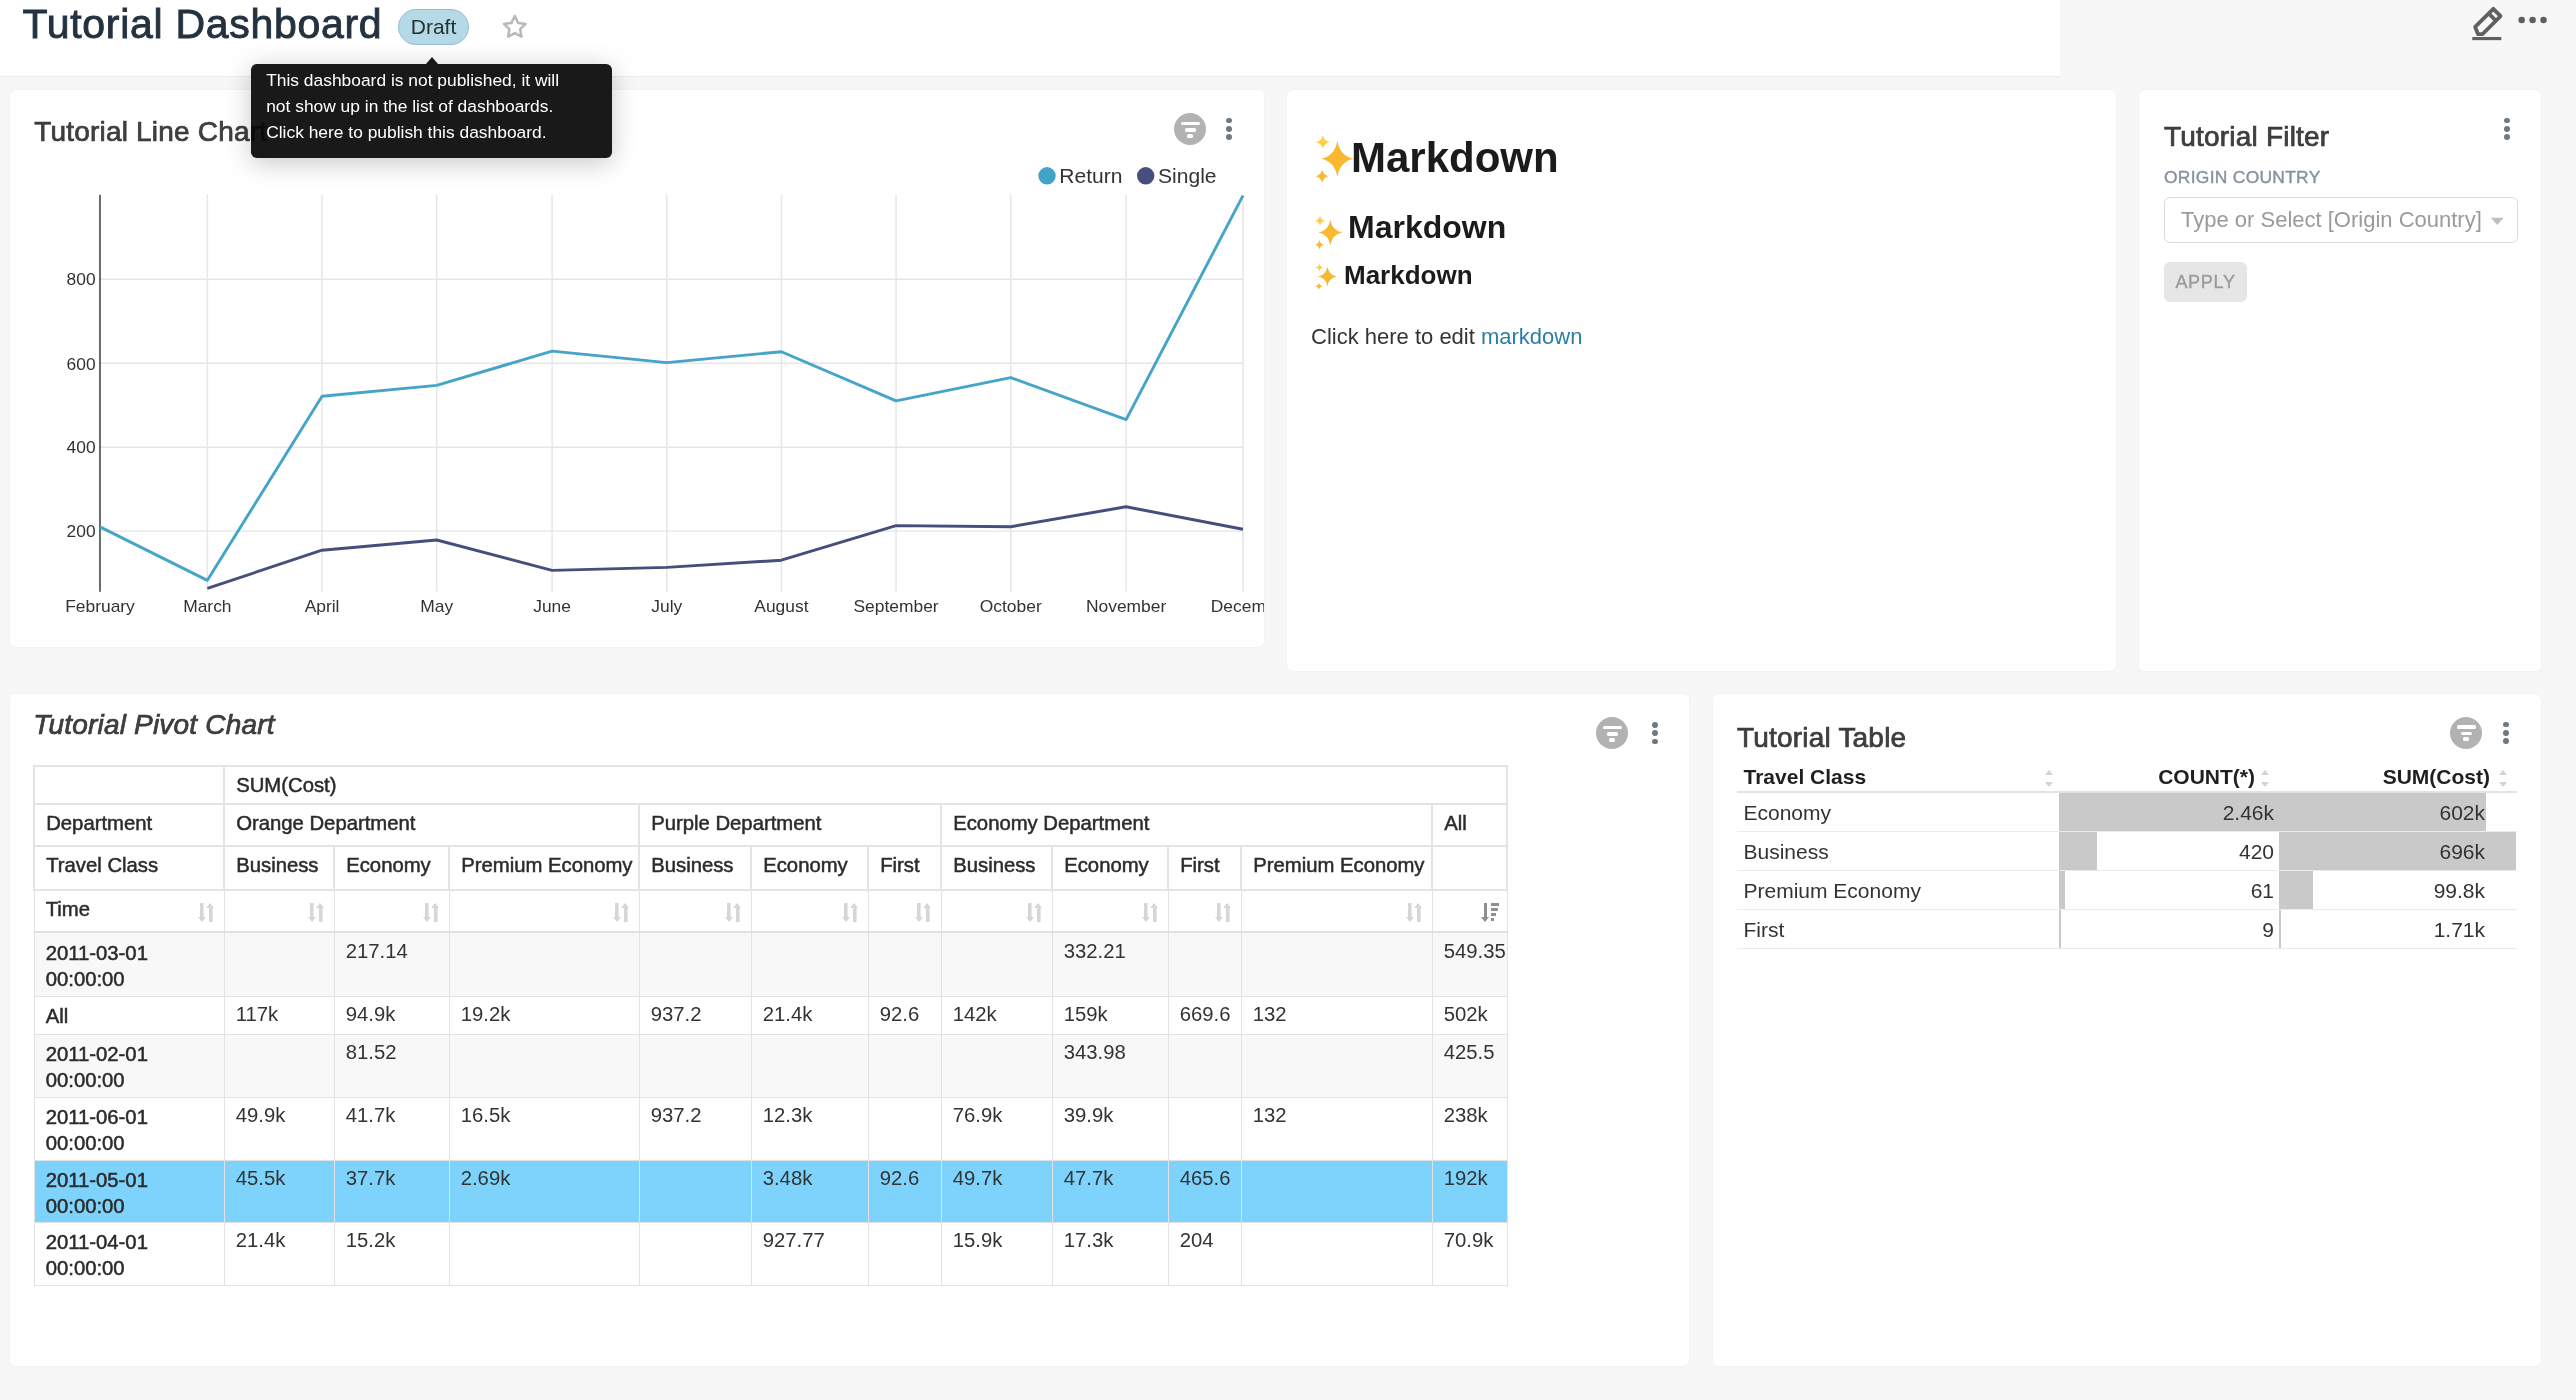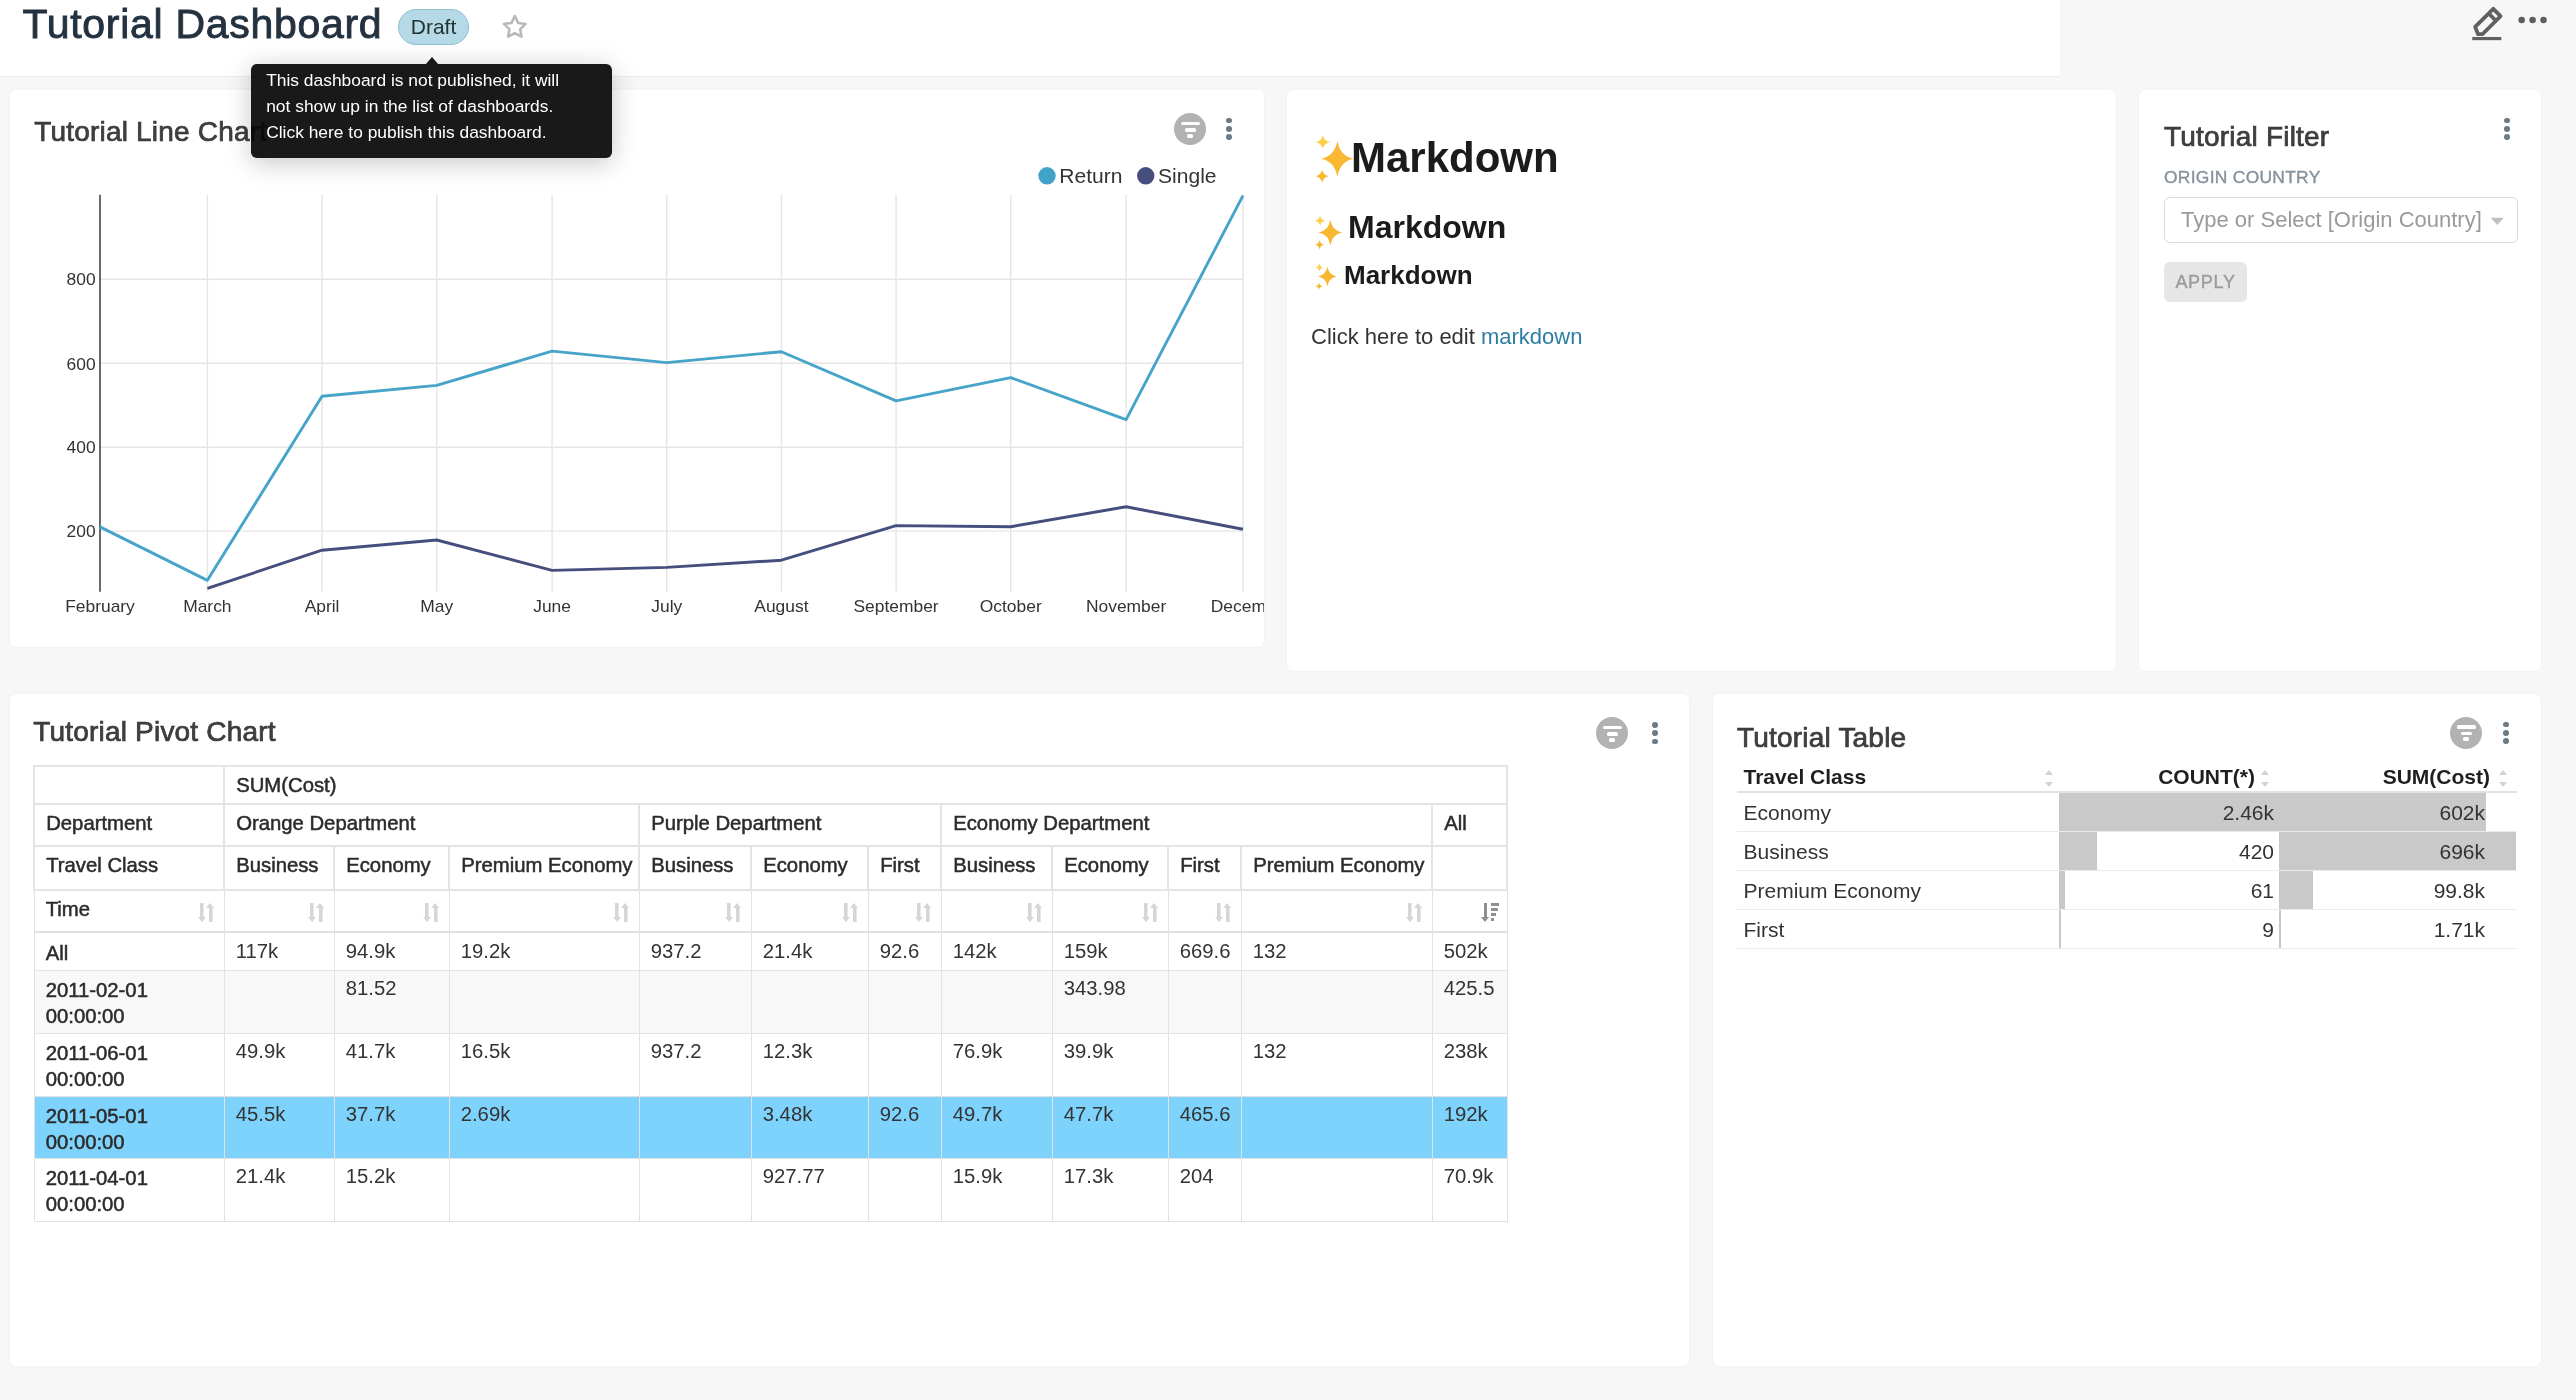--- a/index.html
+++ b/index.html
@@ -165,21 +165,21 @@
   <div style="position:absolute;left:25px;top:107px;width:354px;height:46px;border:1.5px solid #d9d9d9;border-radius:5.8px;background:#fff;">
     <span style="position:absolute;left:16px;top:8.7px;font-size:22px;color:#9a9a9a;">Type or Select [Origin Country]</span>
     <svg style="position:absolute;right:13px;top:19px" width="14.5" height="9.4" viewBox="0 0 20 13">
         <path d="M1 1 L10 11 L19 1 Z" fill="#bfbfbf"></path>
       </svg>
   </div>
   <div style="position:absolute;left:25px;top:172px;width:83px;height:40px;background:#e6e6e6;border-radius:5.8px;text-align:center;line-height:40px;font-size:18px;font-weight:400;-webkit-text-stroke:0.4px #9b9b9b;color:#9b9b9b;letter-spacing:0.7px;">APPLY</div>
 </div>
 
 <div class="card" style="left:10.2px;top:694px;width:1679px;height:672px;">
-  <div class="ctitle" style="left:23px;top:22px;">Tutorial Pivot Chart</div>
+  <div class="ctitle" style="left:23px;top:15px;font-style:italic;">Tutorial Pivot Chart</div>
   <div class="fcirc" style="left:1586px;top:23px;">
       <i style="width:19px;height:3.6px;margin:8.7px auto 0"></i>
       <i style="width:11px;height:3.6px;margin:2.9px auto 0"></i>
       <i style="width:5.8px;height:3.6px;margin:2.2px auto 0"></i>
     </div>
   <div class="kebab" style="left:1641px;top:28px;">
       <i></i>
       <i></i>
       <i></i>
     </div>
@@ -255,20 +255,34 @@
           </td>
           <td class="pc">
             <span class="srt"></span>
           </td>
           <td class="pc">
             <span class="srt"></span>
           </td>
           <td class="pc">
             <span class="srtd"></span>
           </td>
+        </tr>
+    <tr style="height:64px;background:#f8f8f8;">
+          <td class="pc pd">2011-03-01 00:00:00</td>
+          <td class="pc"></td>
+          <td class="pc">217.14</td>
+          <td class="pc"></td>
+          <td class="pc"></td>
+          <td class="pc"></td>
+          <td class="pc"></td>
+          <td class="pc"></td>
+          <td class="pc">332.21</td>
+          <td class="pc"></td>
+          <td class="pc"></td>
+          <td class="pc">549.35</td>
         </tr>
     <tr style="height:38px;">
           <td class="pc pd">All</td>
           <td class="pc">117k</td>
           <td class="pc">94.9k</td>
           <td class="pc">19.2k</td>
           <td class="pc">937.2</td>
           <td class="pc">21.4k</td>
           <td class="pc">92.6</td>
           <td class="pc">142k</td>

